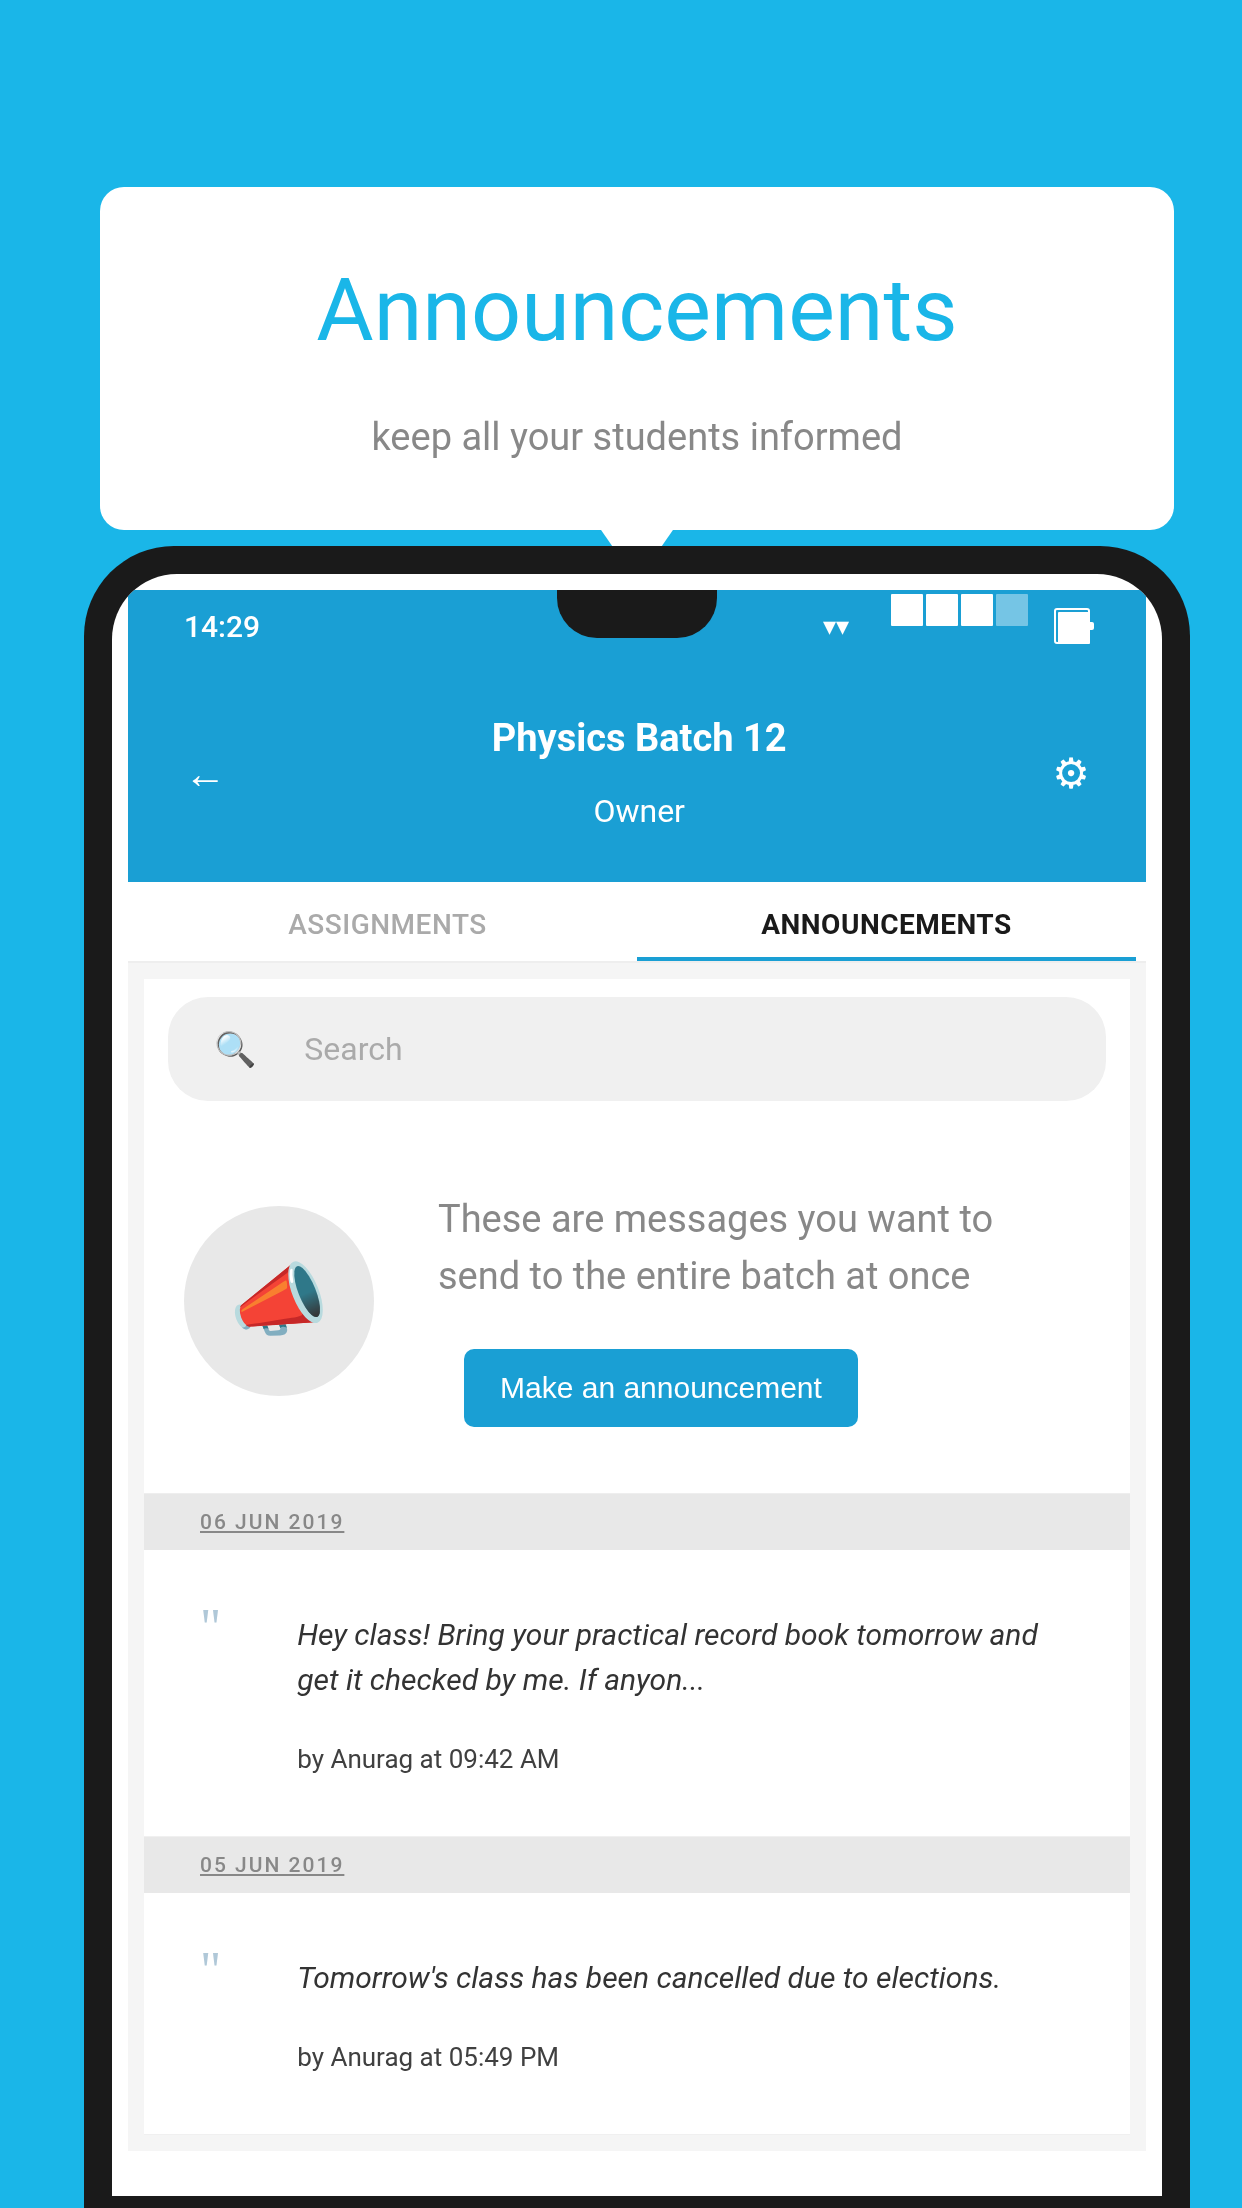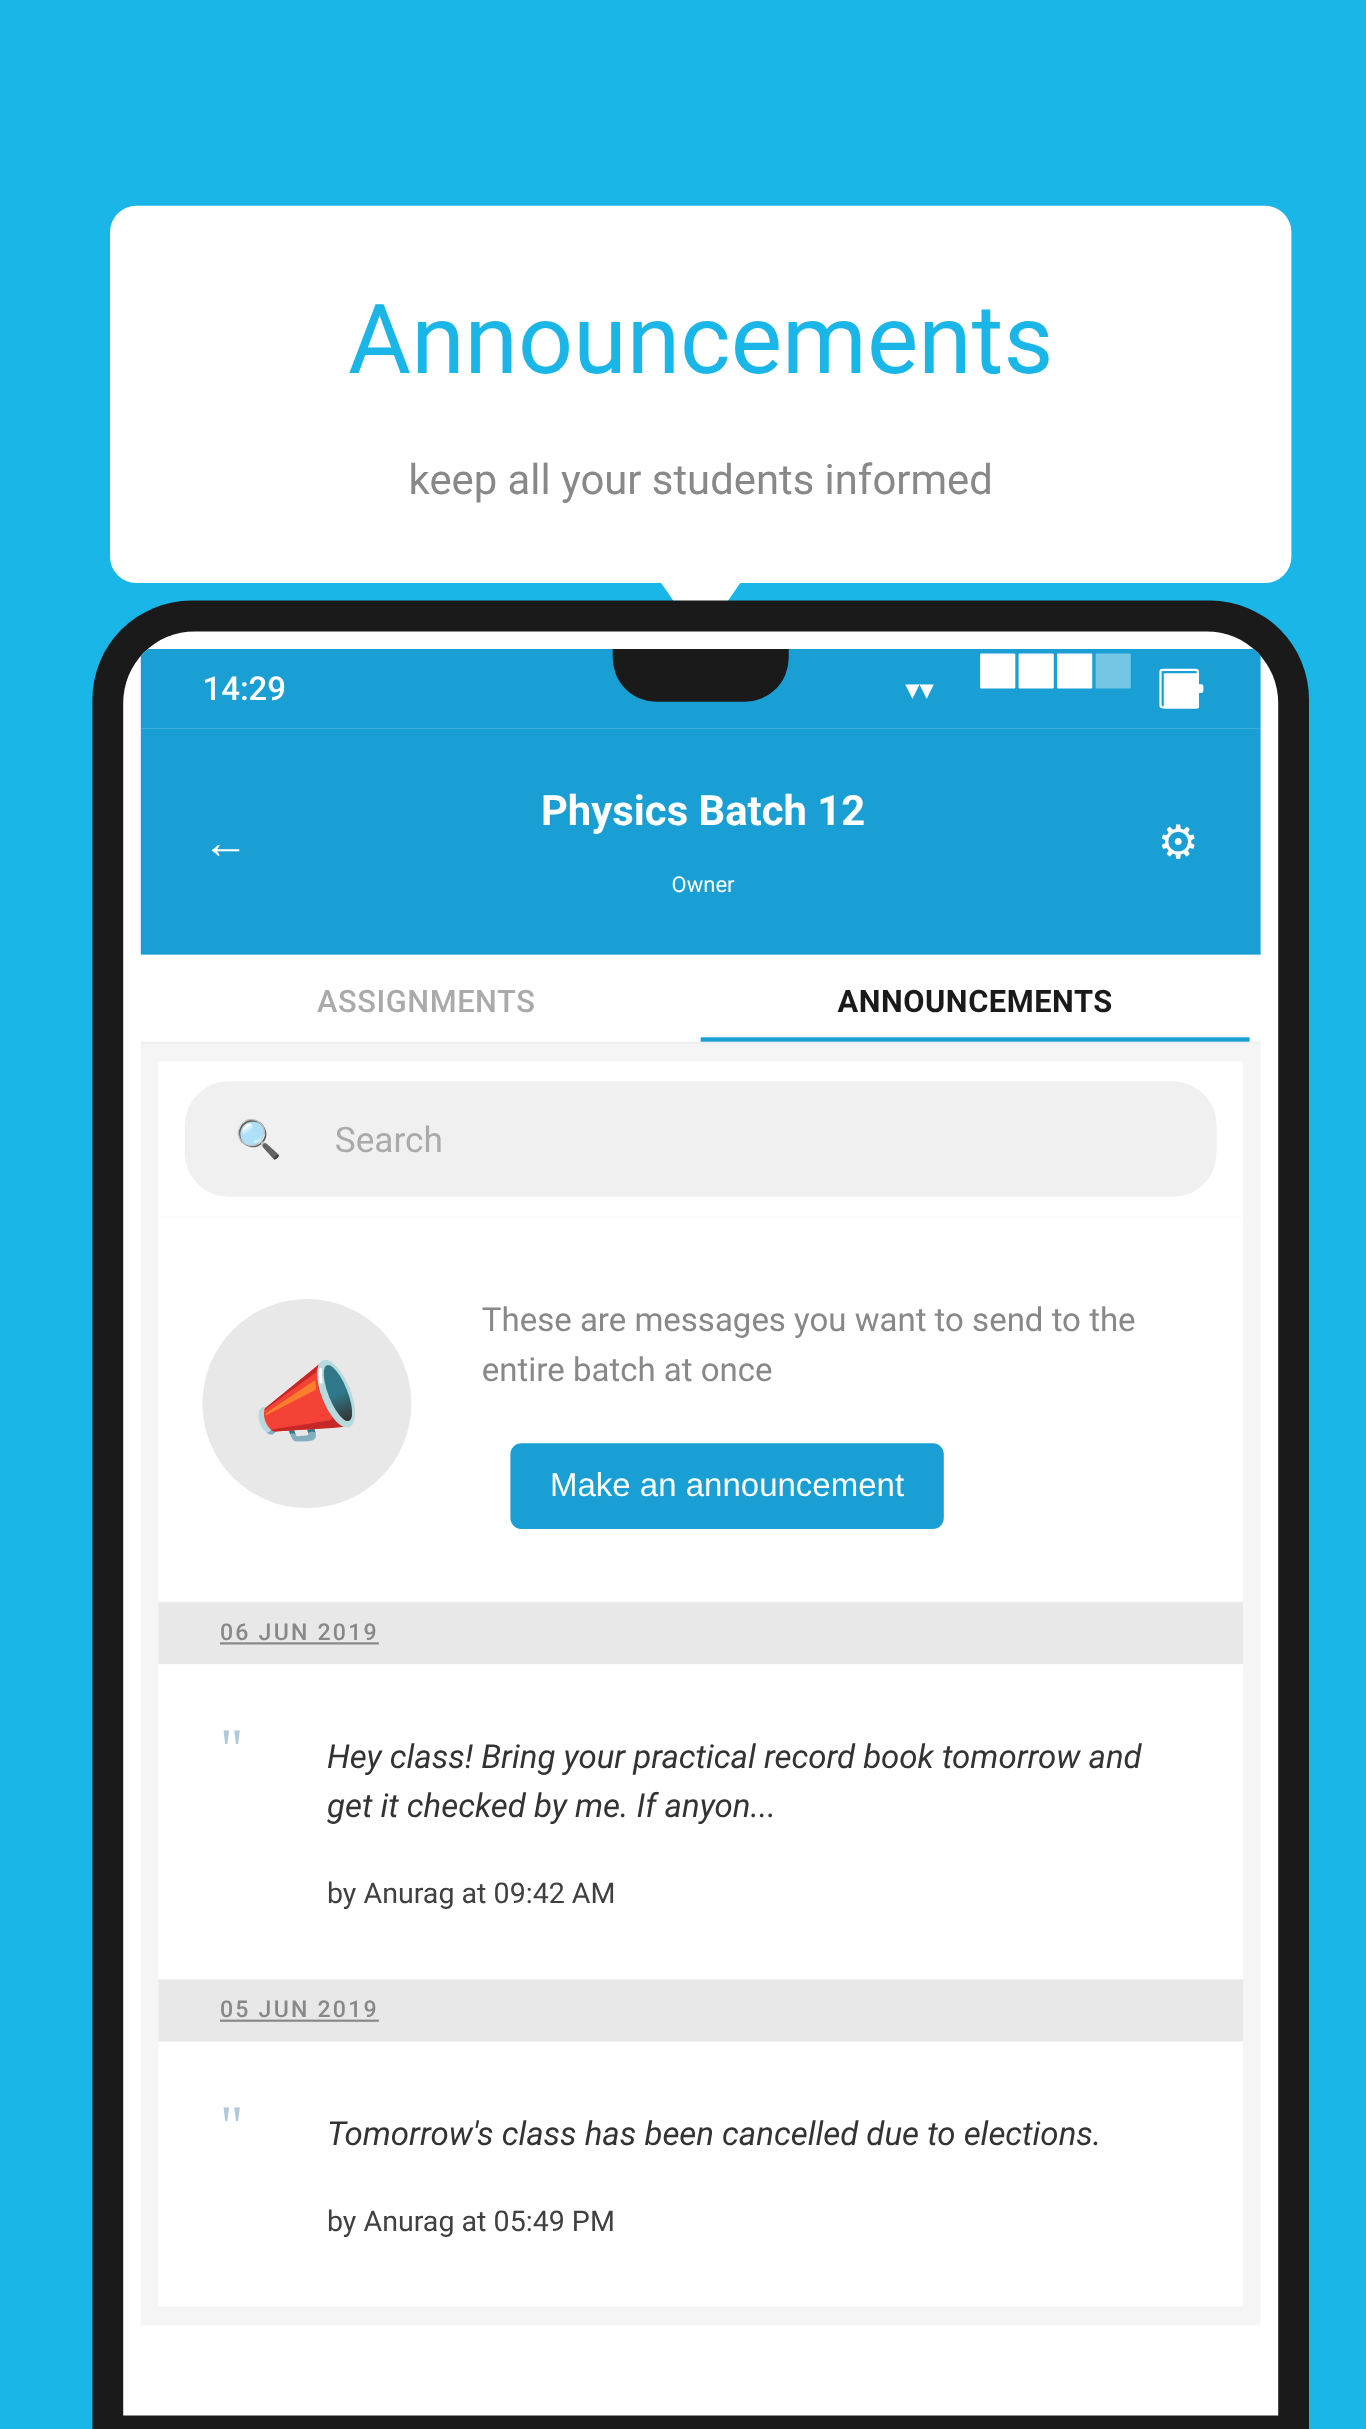--- a/index.html
+++ b/index.html
@@ -133,21 +133,21 @@
     }
 
     .header-batch-name {
       color: white;
       font-size: 38px;
       font-weight: 700;
     }
 
     .header-owner {
       color: white;
-      font-size: 20px;
+      font-size: 32px;
       font-weight: 400;
     }
 
     .gear-icon {
       color: white;
       font-size: 42px;
     }
 
     
     .tab-bar {
@@ -239,21 +239,21 @@
     .announcement-icon-inner {
       font-size: 80px;
       color: #5a7fa0;
     }
 
     .announcement-right {
       flex: 1;
     }
 
     .announcement-desc {
-      font-size: 30px;
+      font-size: 38px;
       color: #888;
       line-height: 1.5;
       margin-bottom: 28px;
     }
 
     .make-announcement-btn {
       background: #1a9fd4;
       color: white;
       border: none;
       border-radius: 10px;

